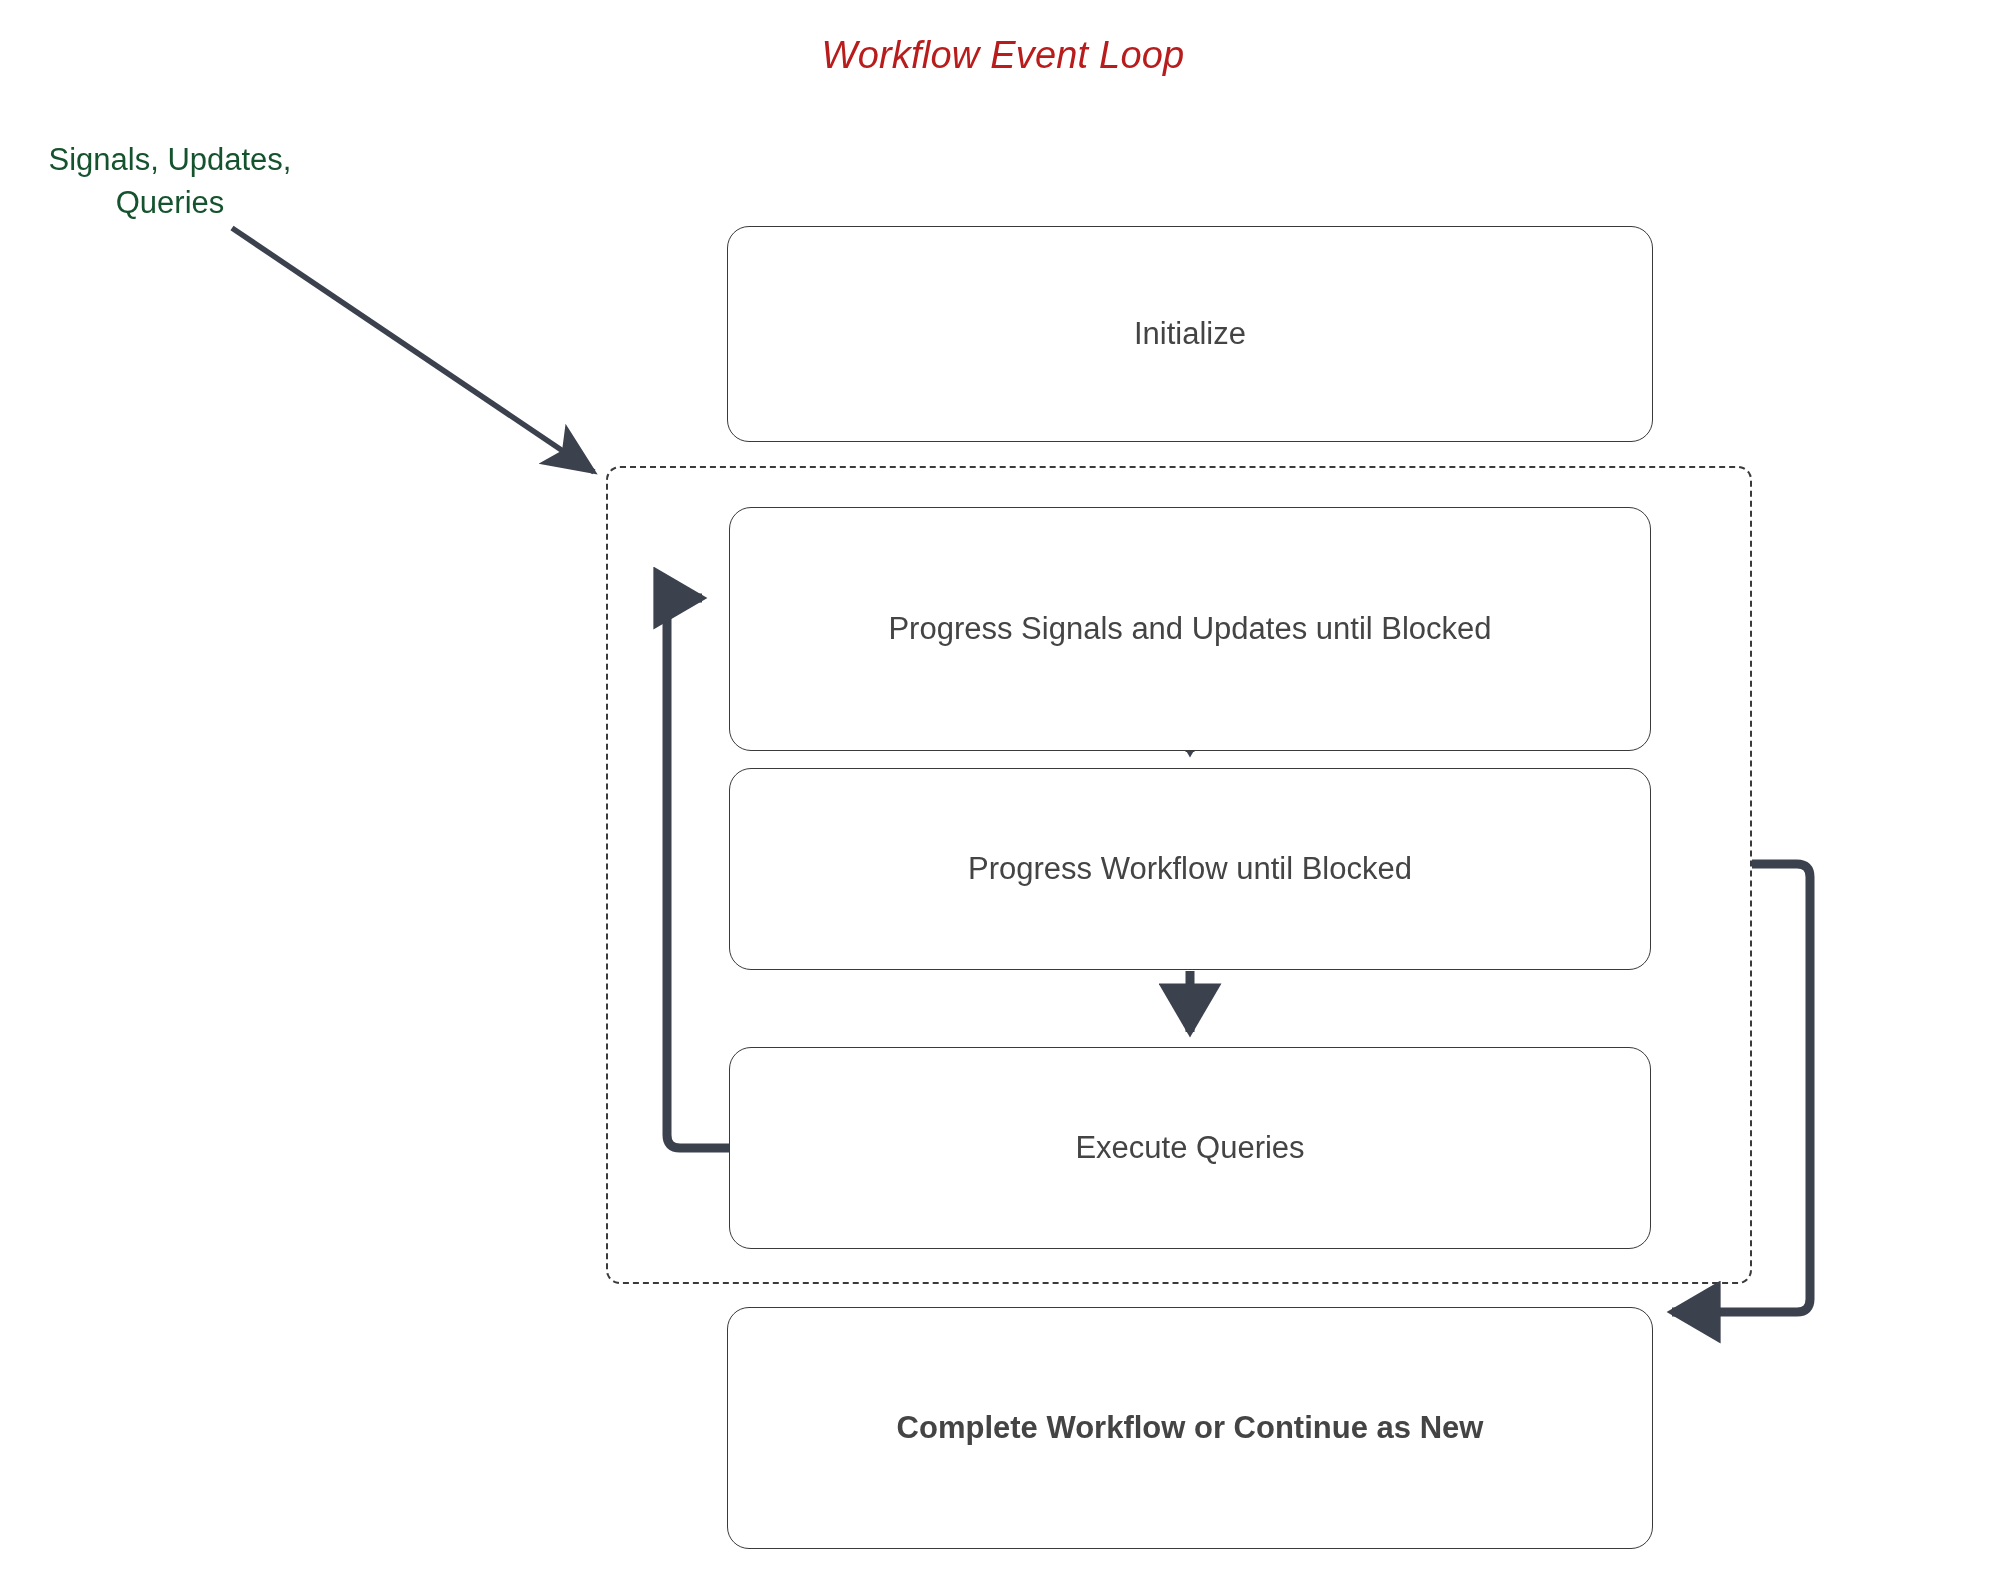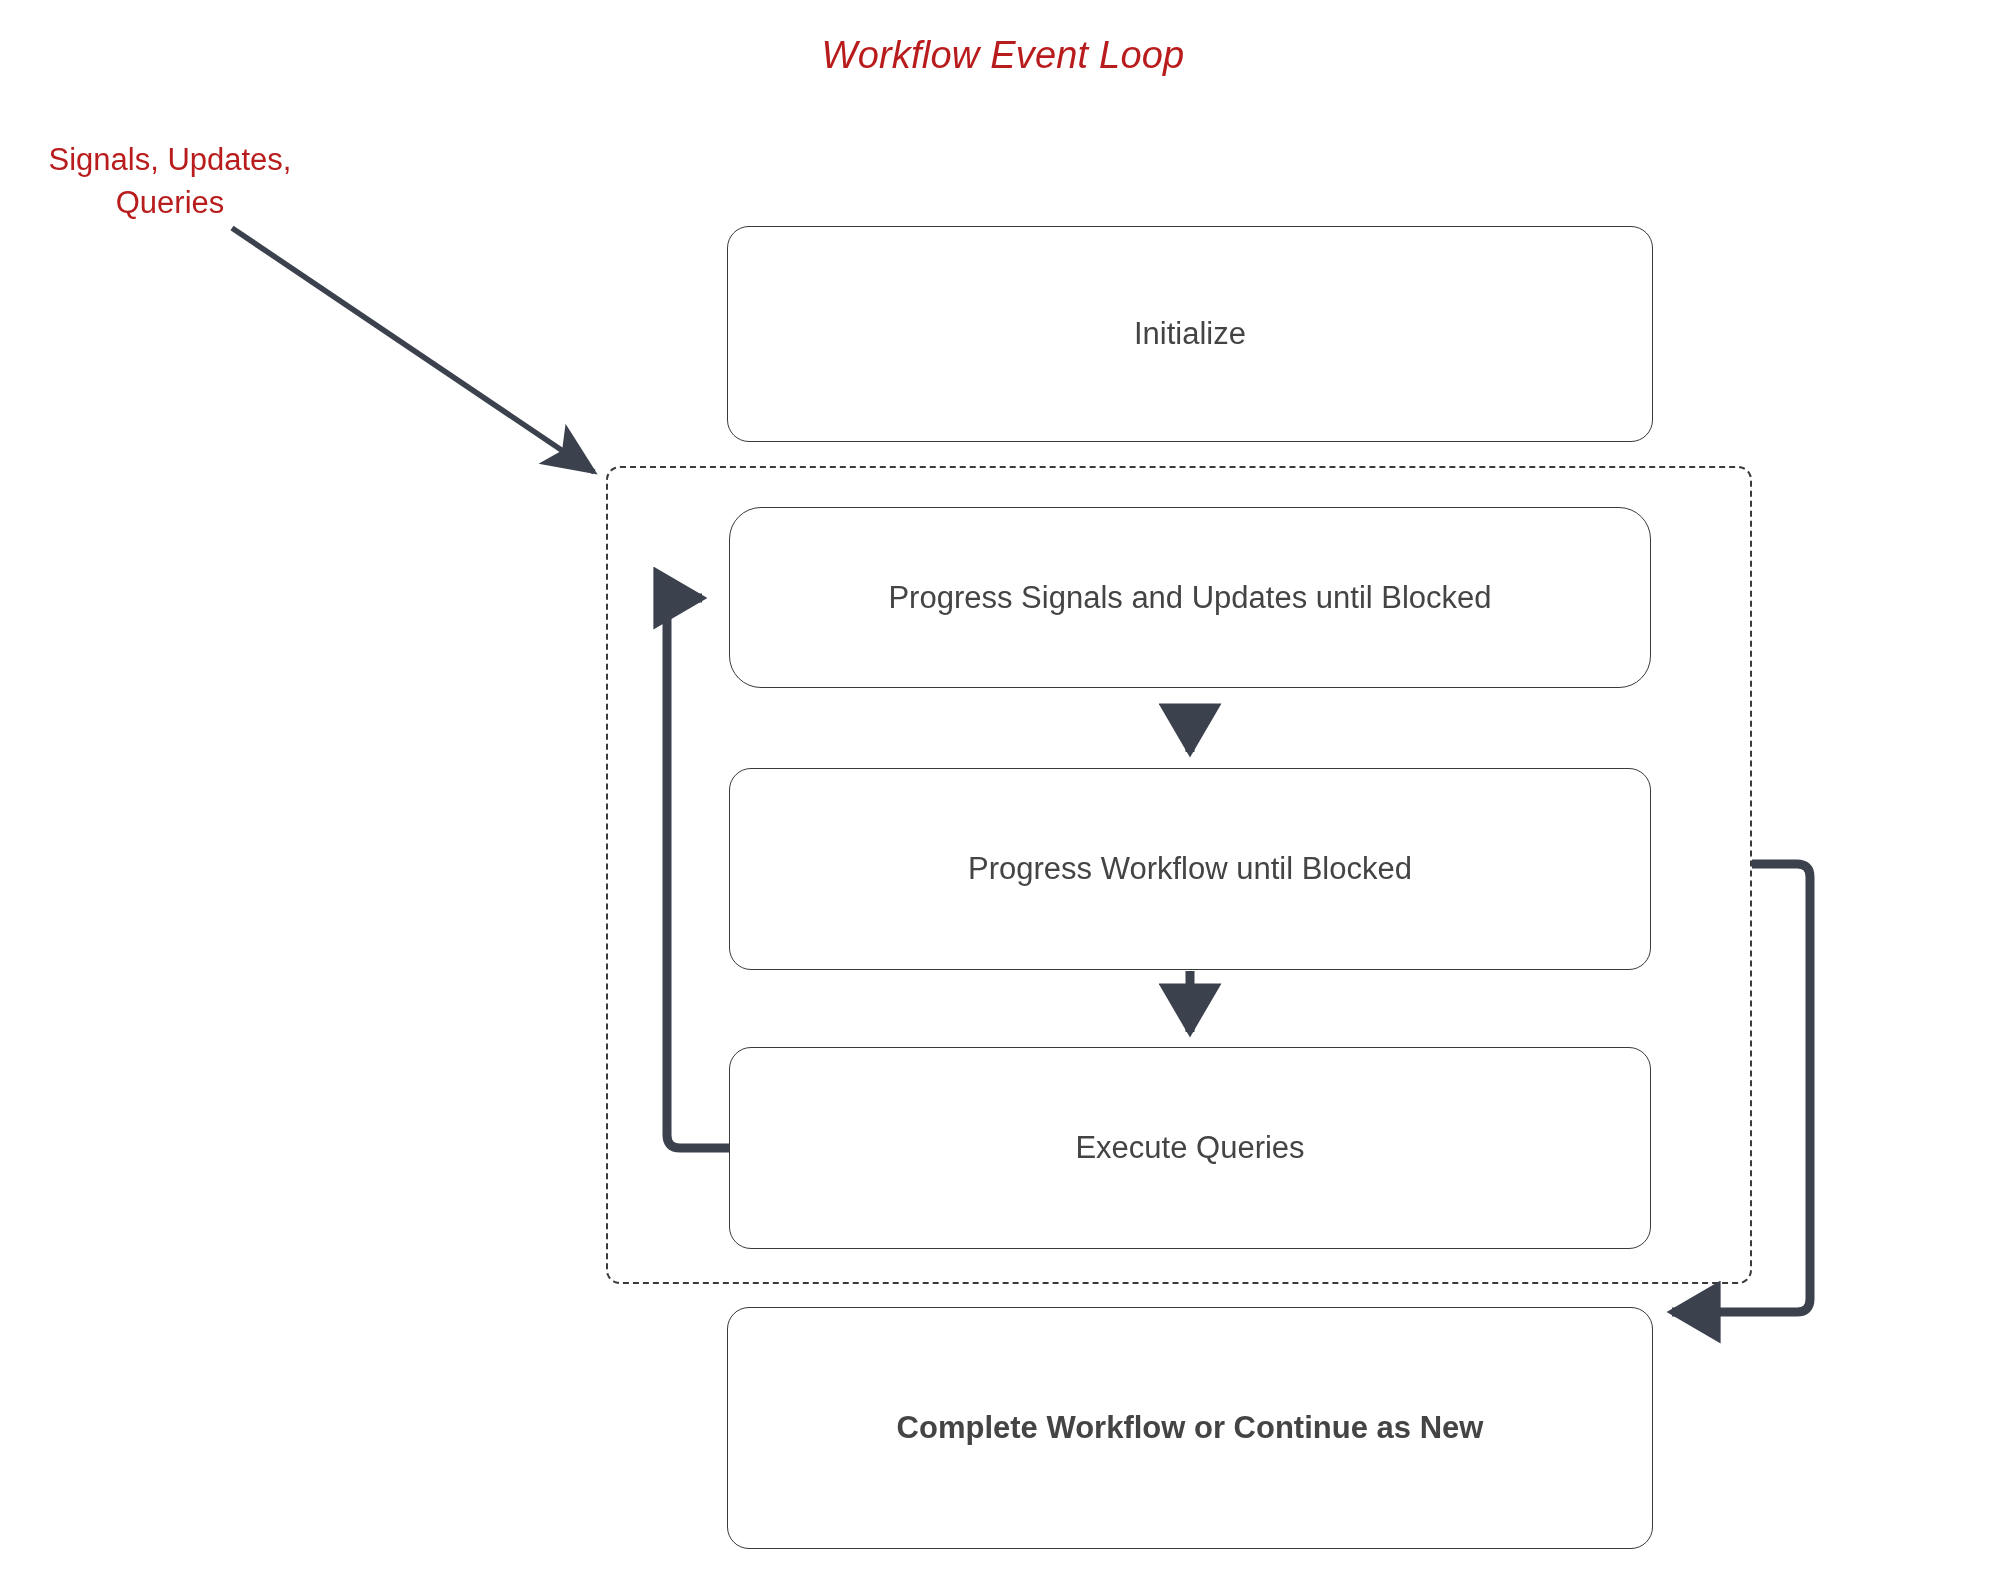--- a/index.html
+++ b/index.html
@@ -40,21 +40,21 @@
   }
 
   .ext-label {
     position: absolute;
     left: 20px;
     top: 138px;
     width: 300px;
     text-align: center;
     font-size: 31px;
     line-height: 43px;
-    color: #b91c1c;
+    color: #14532d;
     white-space: pre-line;
   }
 
   .node {
     position: absolute;
     box-sizing: border-box;
     background: #ffffff;
     border: 1.6px solid #3a3a3a;
     border-radius: 22px;
     display: flex;
@@ -63,21 +63,21 @@
   }
   .node .node-label {
     font-size: 31px;
     color: #444444;
     text-align: center;
     line-height: 40px;
     padding: 0 24px;
   }
 
   .node-initialize      { left: 727px;  top: 226px;  width: 926px; height: 216px; }
-  .node-progress-signals{ left: 729px;  top: 507px;  width: 922px; height: 181px; border-radius: 32px; }
+  .node-progress-signals{ left: 729px;  top: 507px;  width: 922px; height: 244px; }
   .node-progress-wf     { left: 729px;  top: 768px;  width: 922px; height: 202px; }
   .node-execute-queries { left: 729px;  top: 1047px; width: 922px; height: 202px; }
   .node-complete        { left: 727px;  top: 1307px; width: 926px; height: 242px; font-weight: bold; }
 
   .loop-container {
     position: absolute;
     left: 606px;
     top: 466px;
     width: 1146px;
     height: 818px;

